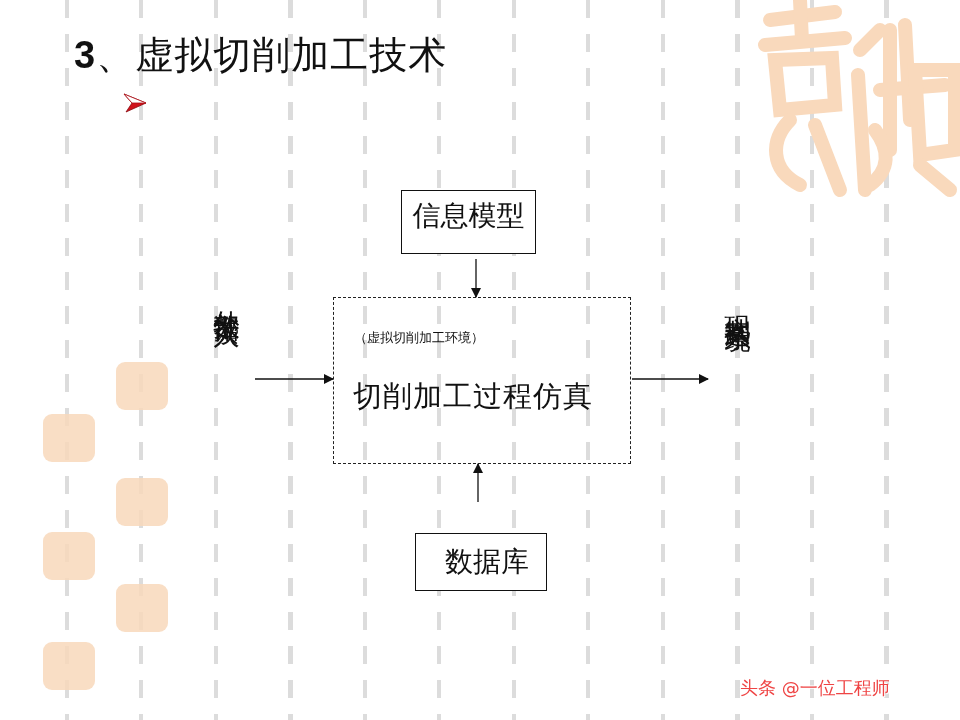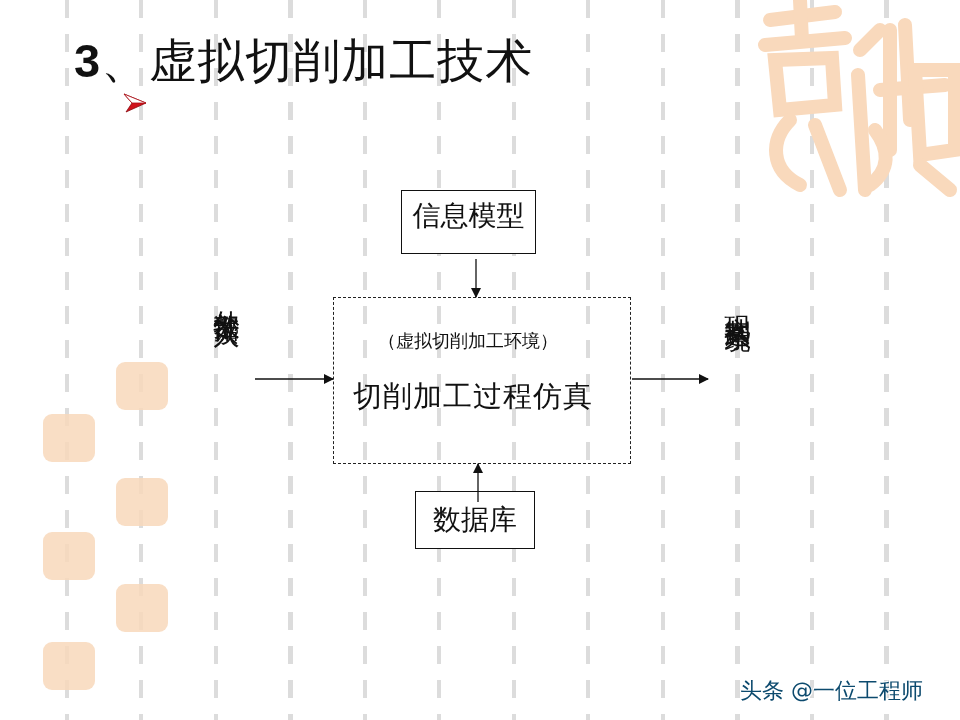--- a/index.html
+++ b/index.html
@@ -20,52 +20,52 @@
   .seal-big {
     position: absolute; left: 740px; top: 0; width: 220px; height: 205px; z-index: 1;
   }
   .seal-small {
     position: absolute; width: 52px; height: 48px; border-radius: 9px;
     background: #f8d8bb; z-index: 1; opacity: 0.85;
   }
 
   .title {
     position: absolute; left: 74px; top: 30px; z-index: 2;
-    font-size: 47px; color: #111; letter-spacing: 1px; white-space: nowrap;
+    font-size: 38px; color: #111; letter-spacing: 1px; white-space: nowrap;
   }
   .title .num { font-family: "Liberation Sans", sans-serif; font-weight: bold; }
   .subtitle-row { position: absolute; left: 122px; top: 92px; z-index: 2; display: flex; align-items: center; }
   .bullet { width: 26px; height: 22px; margin-right: 30px; }
   .subtitle { font-size: 33px; color: #1f6cc0; letter-spacing: 1px; white-space: nowrap; }
 
   .box {
     position: absolute; border: 1.5px solid #111; background: #fff; z-index: 2;
     display: flex; align-items: center; justify-content: center;
     font-size: 28px; color: #111;
   }
   .box.info { left: 401px; top: 190px; width: 135px; height: 64px; align-items: flex-start; padding-top: 6px; box-sizing: border-box; }
-  .box.db { left: 415px; top: 491px; width: 118px; height: 56px; }
+  .box.db { left: 415px; top: 533px; width: 118px; height: 56px; padding-left: 12px; }
   .dashed {
     position: absolute; left: 333px; top: 297px; width: 298px; height: 167px;
     border: 1.5px dashed #222; box-sizing: border-box; background: transparent; z-index: 2;
   }
-  .env { position: absolute; left: 354px; top: 329px; font-size: 18px; color: #111; z-index: 3; white-space: nowrap; margin-left: 24px; }
+  .env { position: absolute; left: 354px; top: 329px; font-size: 13px; color: #111; z-index: 3; white-space: nowrap; }
   .sim { position: absolute; left: 353px; top: 377px; font-size: 29px; color: #111; z-index: 3; white-space: nowrap; letter-spacing: 1px; text-align: right; }
 
   .vtext {
     position: absolute; z-index: 3; font-size: 26px; color: #111;
     writing-mode: vertical-rl; text-orientation: upright; letter-spacing: 2px; line-height: 1;
   }
   .vtext.left { left: 214px; top: 290px; }
   .vtext.right { left: 725px; top: 295px; }
 
   svg.arrows { position: absolute; left: 0; top: 0; width: 960px; height: 720px; z-index: 3; pointer-events: none; }
 
   .watermark {
-    position: absolute; left: 740px; top: 676px; font-size: 22px; color: #0c4a6e; z-index: 3; white-space: nowrap;
+    position: absolute; left: 740px; top: 676px; font-size: 18px; color: #ef4444; z-index: 3; white-space: nowrap;
     text-shadow: 1px 1px 0 #fff, -1px -1px 0 #fff;
   }
 </style>
 </head>
 <body>
 
 <div class="grid"></div>
 <div class="grid-cover"></div>
 
 <svg class="seal-big" viewBox="0 0 220 205">

